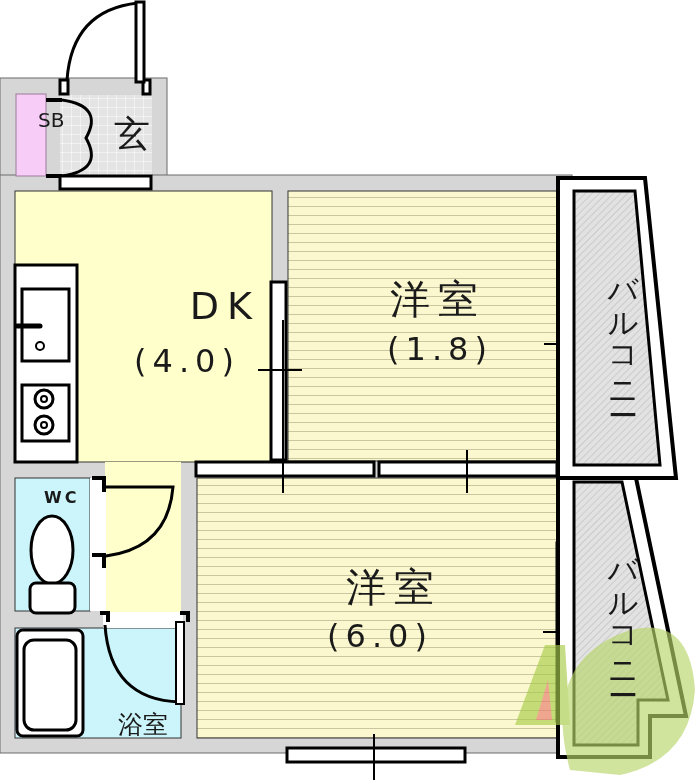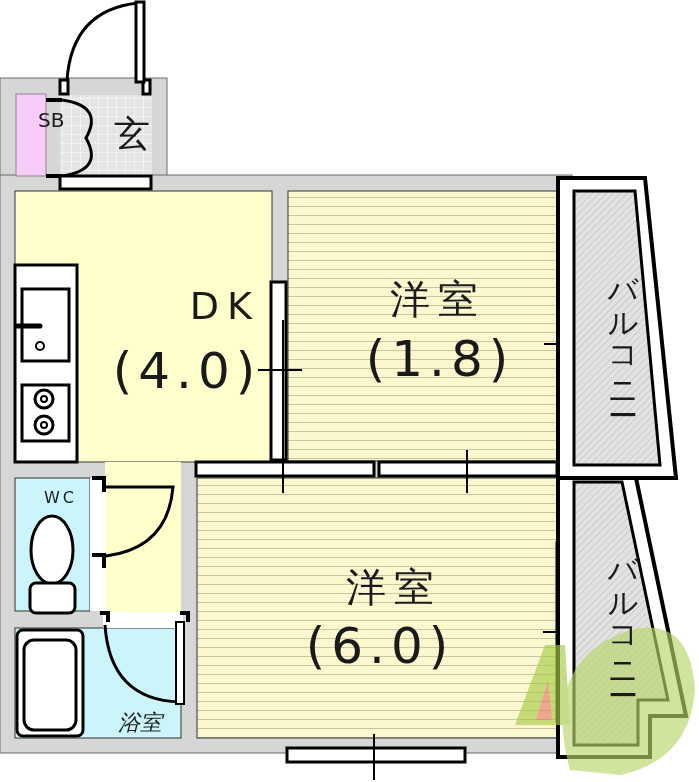--- a/index.html
+++ b/index.html
@@ -1,20 +1,20 @@
 <!DOCTYPE html>
 <html><head>
 <meta charset="utf-8">
 <style>
   html,body{margin:0;padding:0;background:#ffffff;}
   body{width:699px;height:782px;position:relative;overflow:hidden;font-family:"DejaVu Sans","Liberation Sans",sans-serif;}
   svg{position:absolute;left:0;top:0;}
   .lbl{position:absolute;color:#1a1a1a;white-space:nowrap;text-align:center;margin-left:16px;}
   .room-name{font-size:40px;letter-spacing:8px;}
-  .room-size{font-size:50px;letter-spacing:6px;text-align:center;}
+  .room-size{font-size:32px;letter-spacing:6px;text-align:center;}
   .vert{writing-mode:vertical-rl;font-size:30px;letter-spacing:2px;}
 </style>
 </head>
 <body>
 
 <svg width="699" height="782" viewBox="0 0 699 782">
   <defs>
     <pattern id="hlines" width="10" height="9" patternUnits="userSpaceOnUse">
       <rect width="10" height="9" fill="#fbf8cf"></rect>
       <line x1="0" y1="8.5" x2="10" y2="8.5" stroke="#c9c6a0" stroke-width="1"></line>
@@ -119,17 +119,17 @@
 
 <div class="lbl room-name" style="left:104px;top:284px;width:140px;font-size:38px;text-align:right;">DK</div>
 <div class="lbl room-size" style="left:96px;top:342px;width:150px;">(4.0)</div>
 
 <div class="lbl room-name" style="left:352px;top:272px;width:140px;">洋室</div>
 <div class="lbl room-size" style="left:344px;top:330px;width:160px;">(1.8)</div>
 
 <div class="lbl room-name" style="left:308px;top:560px;width:140px;">洋室</div>
 <div class="lbl room-size" style="left:284px;top:617px;width:160px;">(6.0)</div>
 
-<div class="lbl" style="left:28px;top:488px;font-size:16px;font-weight:normal;letter-spacing:3px;">WC</div>
-<div class="lbl" style="left:102px;top:708px;font-size:22px;font-style:italic;">浴室</div>
+<div class="lbl" style="left:28px;top:488px;font-size:16px;font-weight:bold;letter-spacing:3px;">WC</div>
+<div class="lbl" style="left:102px;top:708px;font-size:25px;">浴室</div>
 
 <div class="lbl vert" style="left:586px;top:256px;">バルコニー</div>
 <div class="lbl vert" style="left:586px;top:536px;">バルコニー</div>
 
 </body></html>

